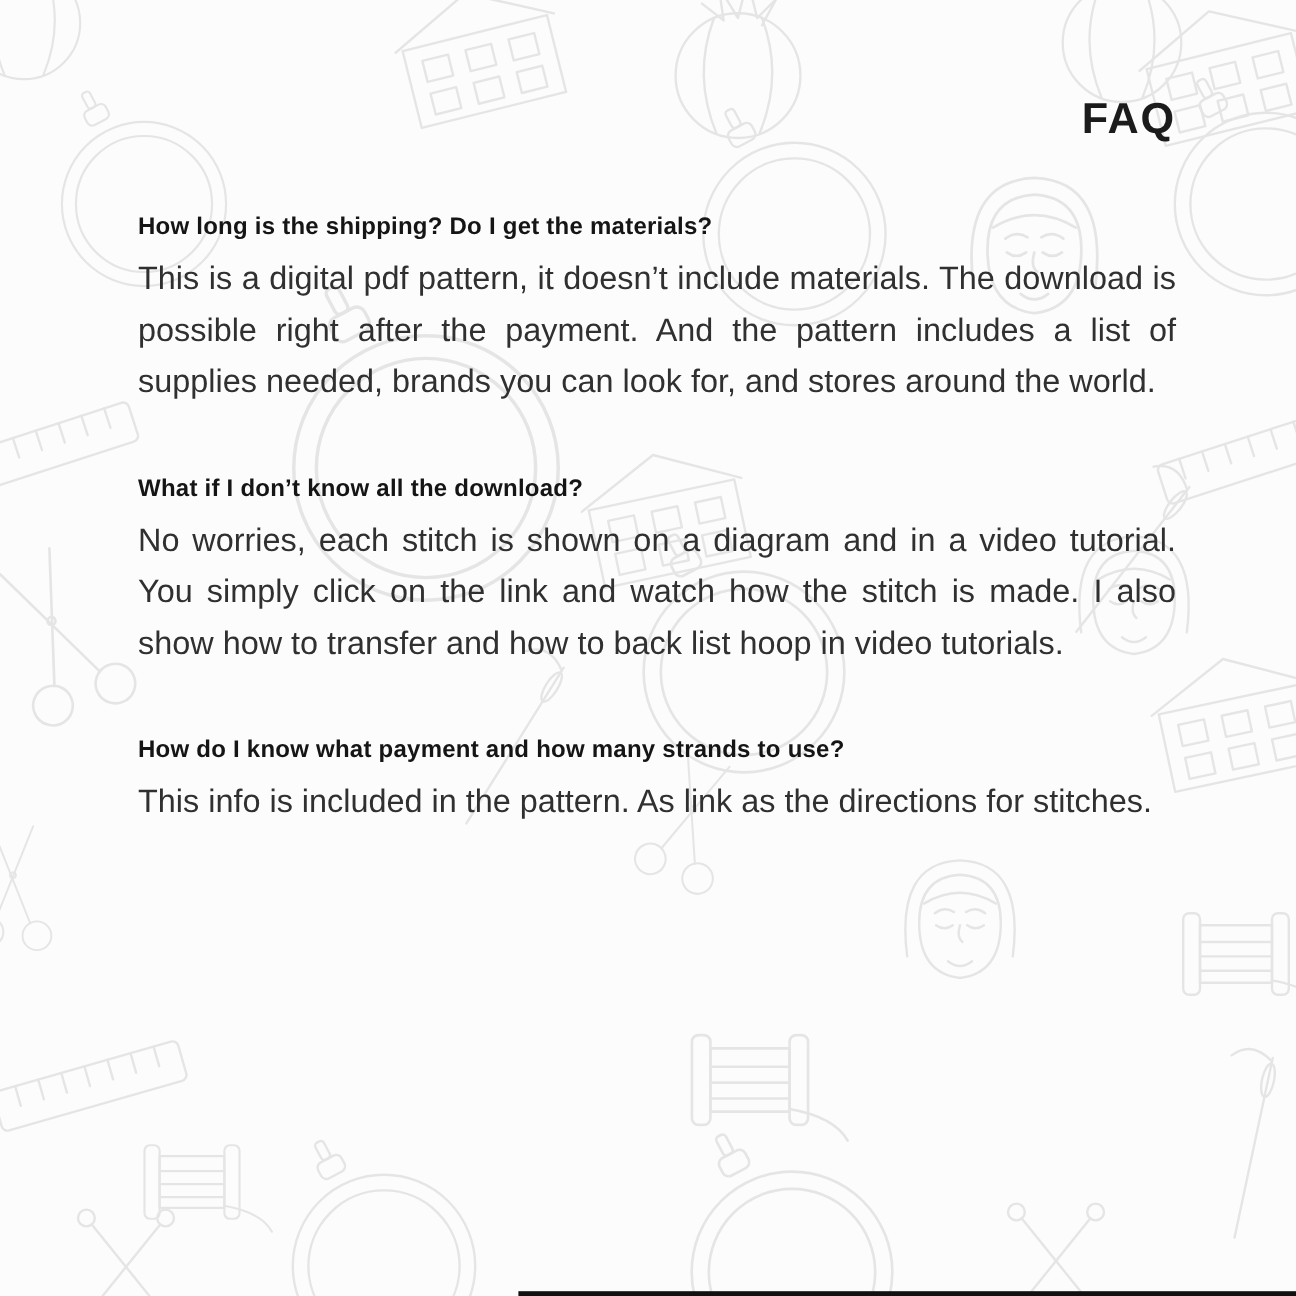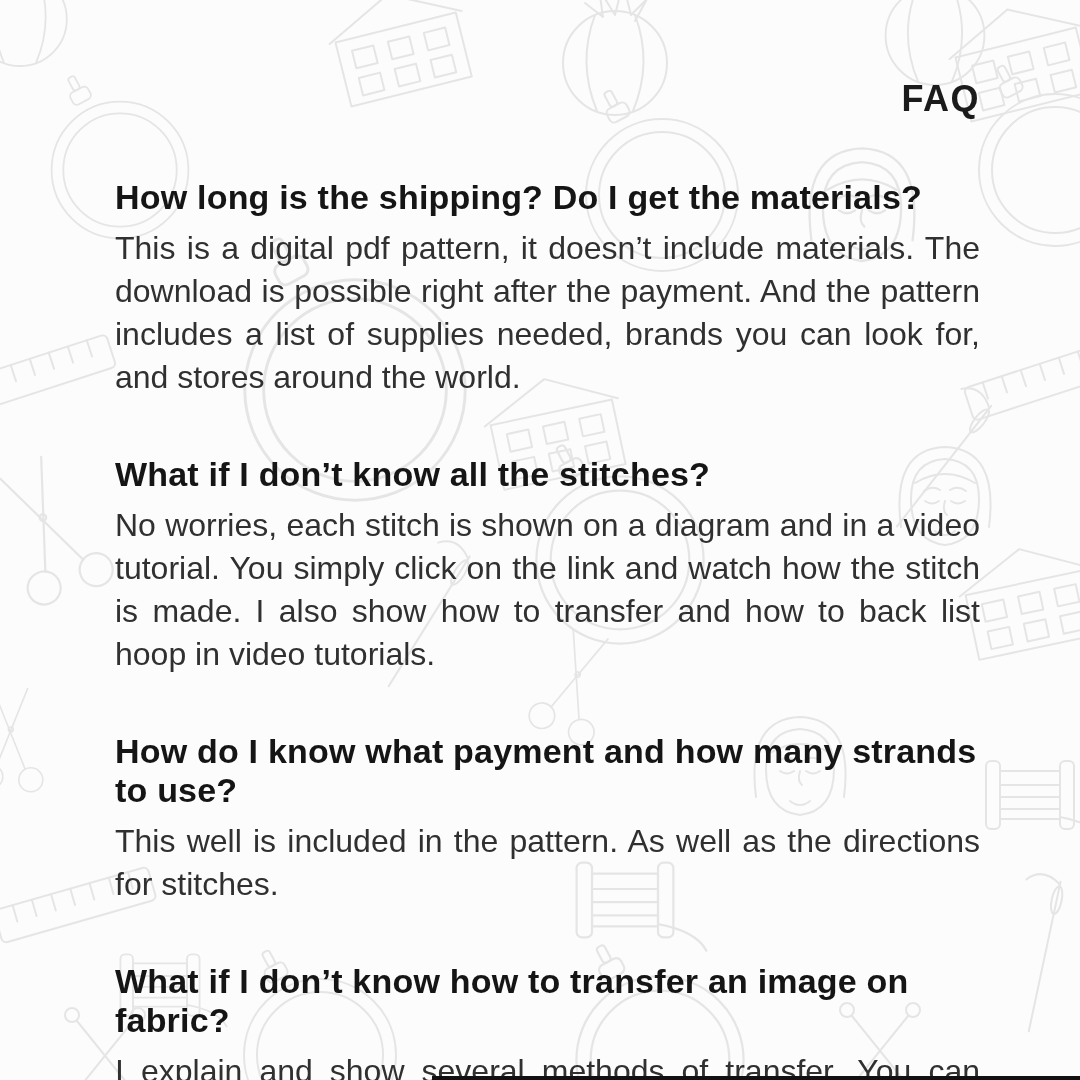--- a/index.html
+++ b/index.html
@@ -26,28 +26,28 @@
     text-align:right;
     font-size:36px;
     font-weight:600;
     letter-spacing:1.5px;
     color:#1b1b1b;
   }
   .faq-section { margin-top:56px; }
   .faq-section:first-of-type { margin-top:58px; }
   .faq-question {
     margin:0 0 10px 0;
-    font-size:34px;
+    font-size:20px;
     font-weight:700;
     letter-spacing:0.2px;
     color:#151515;
   }
   .faq-answer {
     margin:0;
-    font-size:32px;
+    font-size:27px;
     line-height:43px;
     text-align:justify;
     color:#303030;
   }
   .bottom-bar {
     position:absolute;
     bottom:0; right:0;
     width:648px; height:4px;
     background:#111111;
   }
@@ -168,29 +168,25 @@
 
   <div class="content">
     <h1 class="page-title">FAQ</h1>
 
     <section class="faq-section">
       <h2 class="faq-question">How long is the shipping? Do I get the materials?</h2>
       <p class="faq-answer">This is a digital pdf pattern, it doesn’t include materials. The download is possible right after the payment. And the pattern includes a list of supplies needed, brands you can look for, and stores around the world.</p>
     </section>
 
     <section class="faq-section">
-      <h2 class="faq-question">What if I don’t know all the stitches?</h2>
+      <h2 class="faq-question">What if I don’t know all the download?</h2>
       <p class="faq-answer">No worries, each stitch is shown on a diagram and in a video tutorial. You simply click on the link and watch how the stitch is made. I also show how to transfer and how to back list hoop in video tutorials.</p>
     </section>
 
     <section class="faq-section">
       <h2 class="faq-question">How do I know what payment and how many strands to use?</h2>
-      <p class="faq-answer">This well is included in the pattern. As well as the directions for stitches.</p>
+      <p class="faq-answer">This info is included in the pattern. As link as the directions for stitches.</p>
     </section>
 
-    <section class="faq-section">
-      <h2 class="faq-question">What if I don’t know how to transfer an image on fabric?</h2>
-      <p class="faq-answer">I explain and show several methods of transfer. You can choose the one that looks better for you.</p>
-    </section>
   </div>
 
   <div class="bottom-bar"></div>
 </div>
 
 </body></html>

